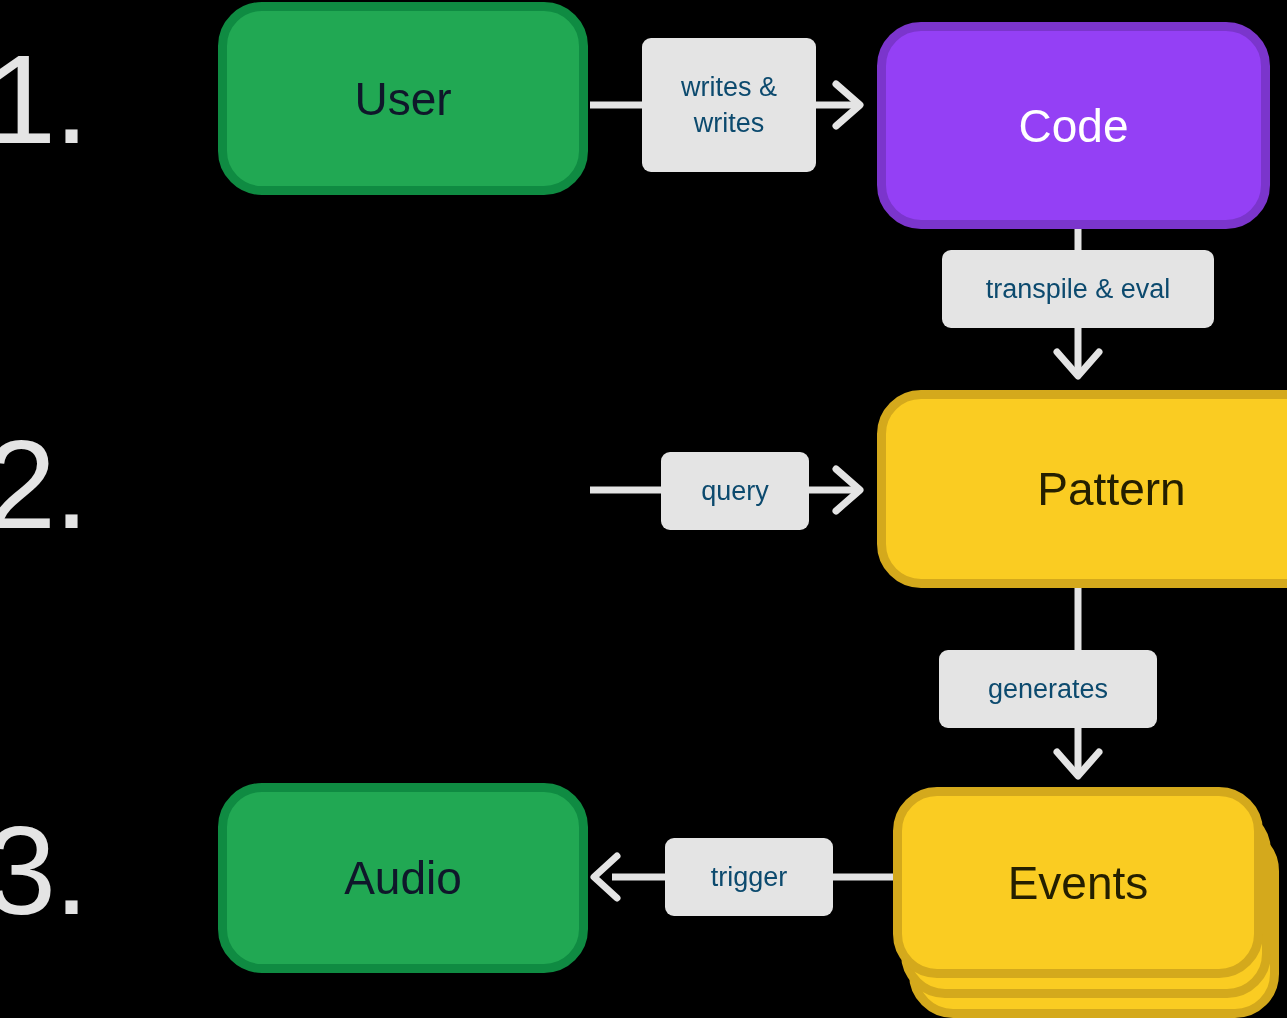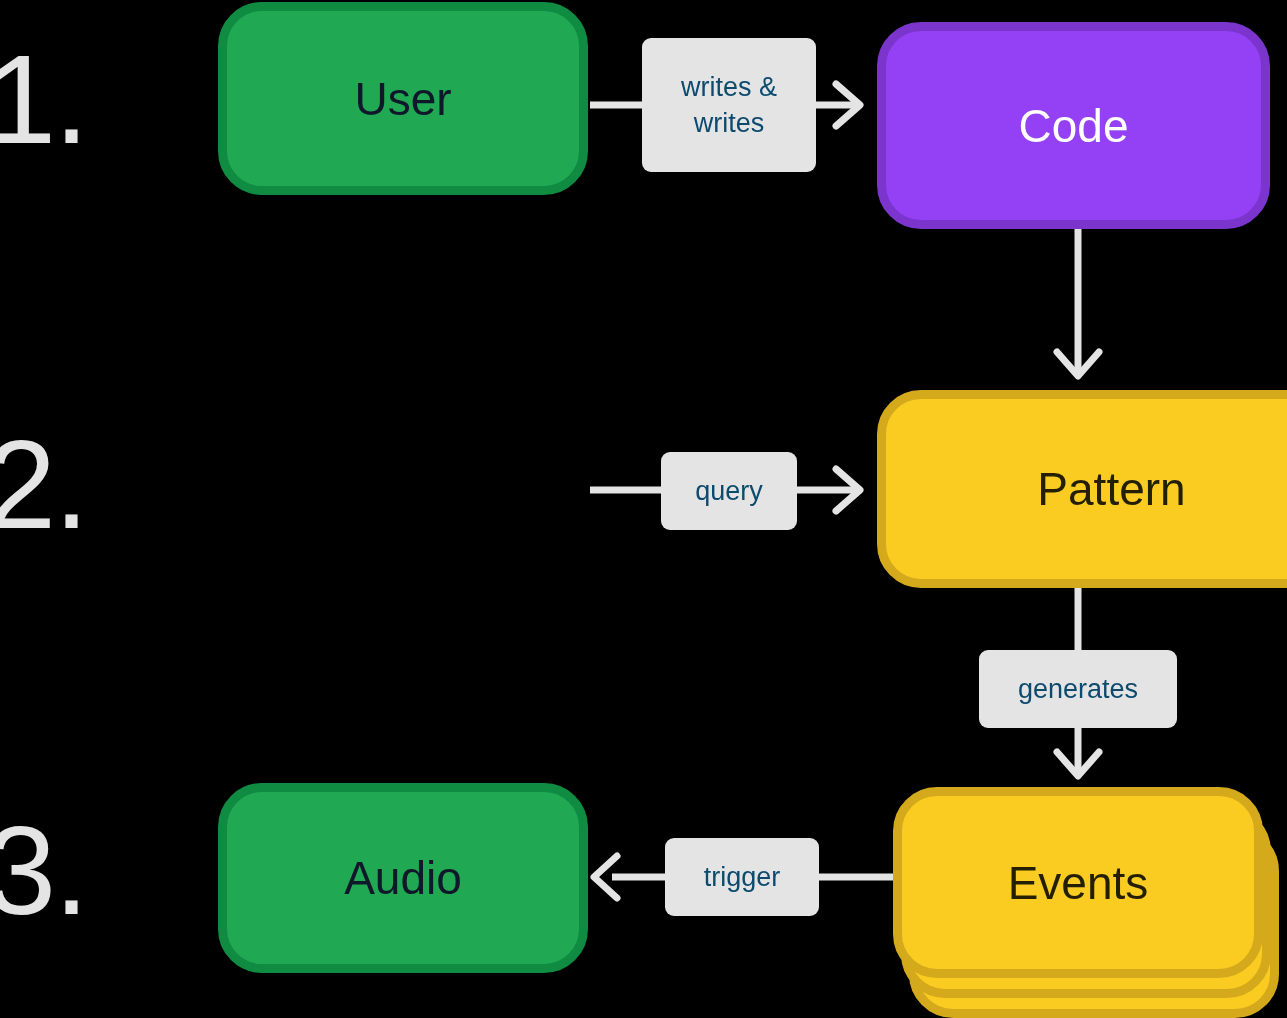--- a/index.html
+++ b/index.html
@@ -123,31 +123,32 @@
 
   <div class="node node-green" style="left:218px; top:2px; width:370px; height:193px;">User</div>
 
   <div class="node node-purple" style="left:877px; top:22px; width:393px; height:207px;">Code</div>
 
   <div class="edge-label" style="left:642px; top:38px; width:174px; height:134px; flex-direction:column;">
     <span>writes &amp;</span>
     <span>writes</span>
   </div>
 
+  <div class="edge-label" style="left:942px; top:250px; width:272px; height:78px;">transpile &amp; eval</div>
 
 
   <div class="node node-yellow" style="left:877px; top:390px; width:469px; height:198px;">Pattern</div>
 
-  <div class="edge-label" style="left:661px; top:452px; width:136px; height:78px;">query</div>
+  <div class="edge-label" style="left:661px; top:452px; width:148px; height:78px;">query</div>
 
-  <div class="edge-label" style="left:979px; top:650px; width:198px; height:78px;">generates</div>
+  <div class="edge-label" style="left:939px; top:650px; width:218px; height:78px;">generates</div>
 
   <div class="node node-green" style="left:218px; top:783px; width:370px; height:190px;">Audio</div>
 
   <div style="position:absolute; left:893px; top:787px; width:388px; height:231px;">
     <div class="stack-layer" style="left:16px; top:40px; width:370px; height:191px;"></div>
     <div class="stack-layer" style="left:8px; top:20px; width:370px; height:191px;"></div>
     <div class="node node-yellow" style="left:0px; top:0px; width:370px; height:191px;">Events</div>
   </div>
 
-  <div class="edge-label" style="left:665px; top:838px; width:154px; height:78px;">trigger</div>
+  <div class="edge-label" style="left:665px; top:838px; width:168px; height:78px;">trigger</div>
 
 </div>
 
 </body></html>

